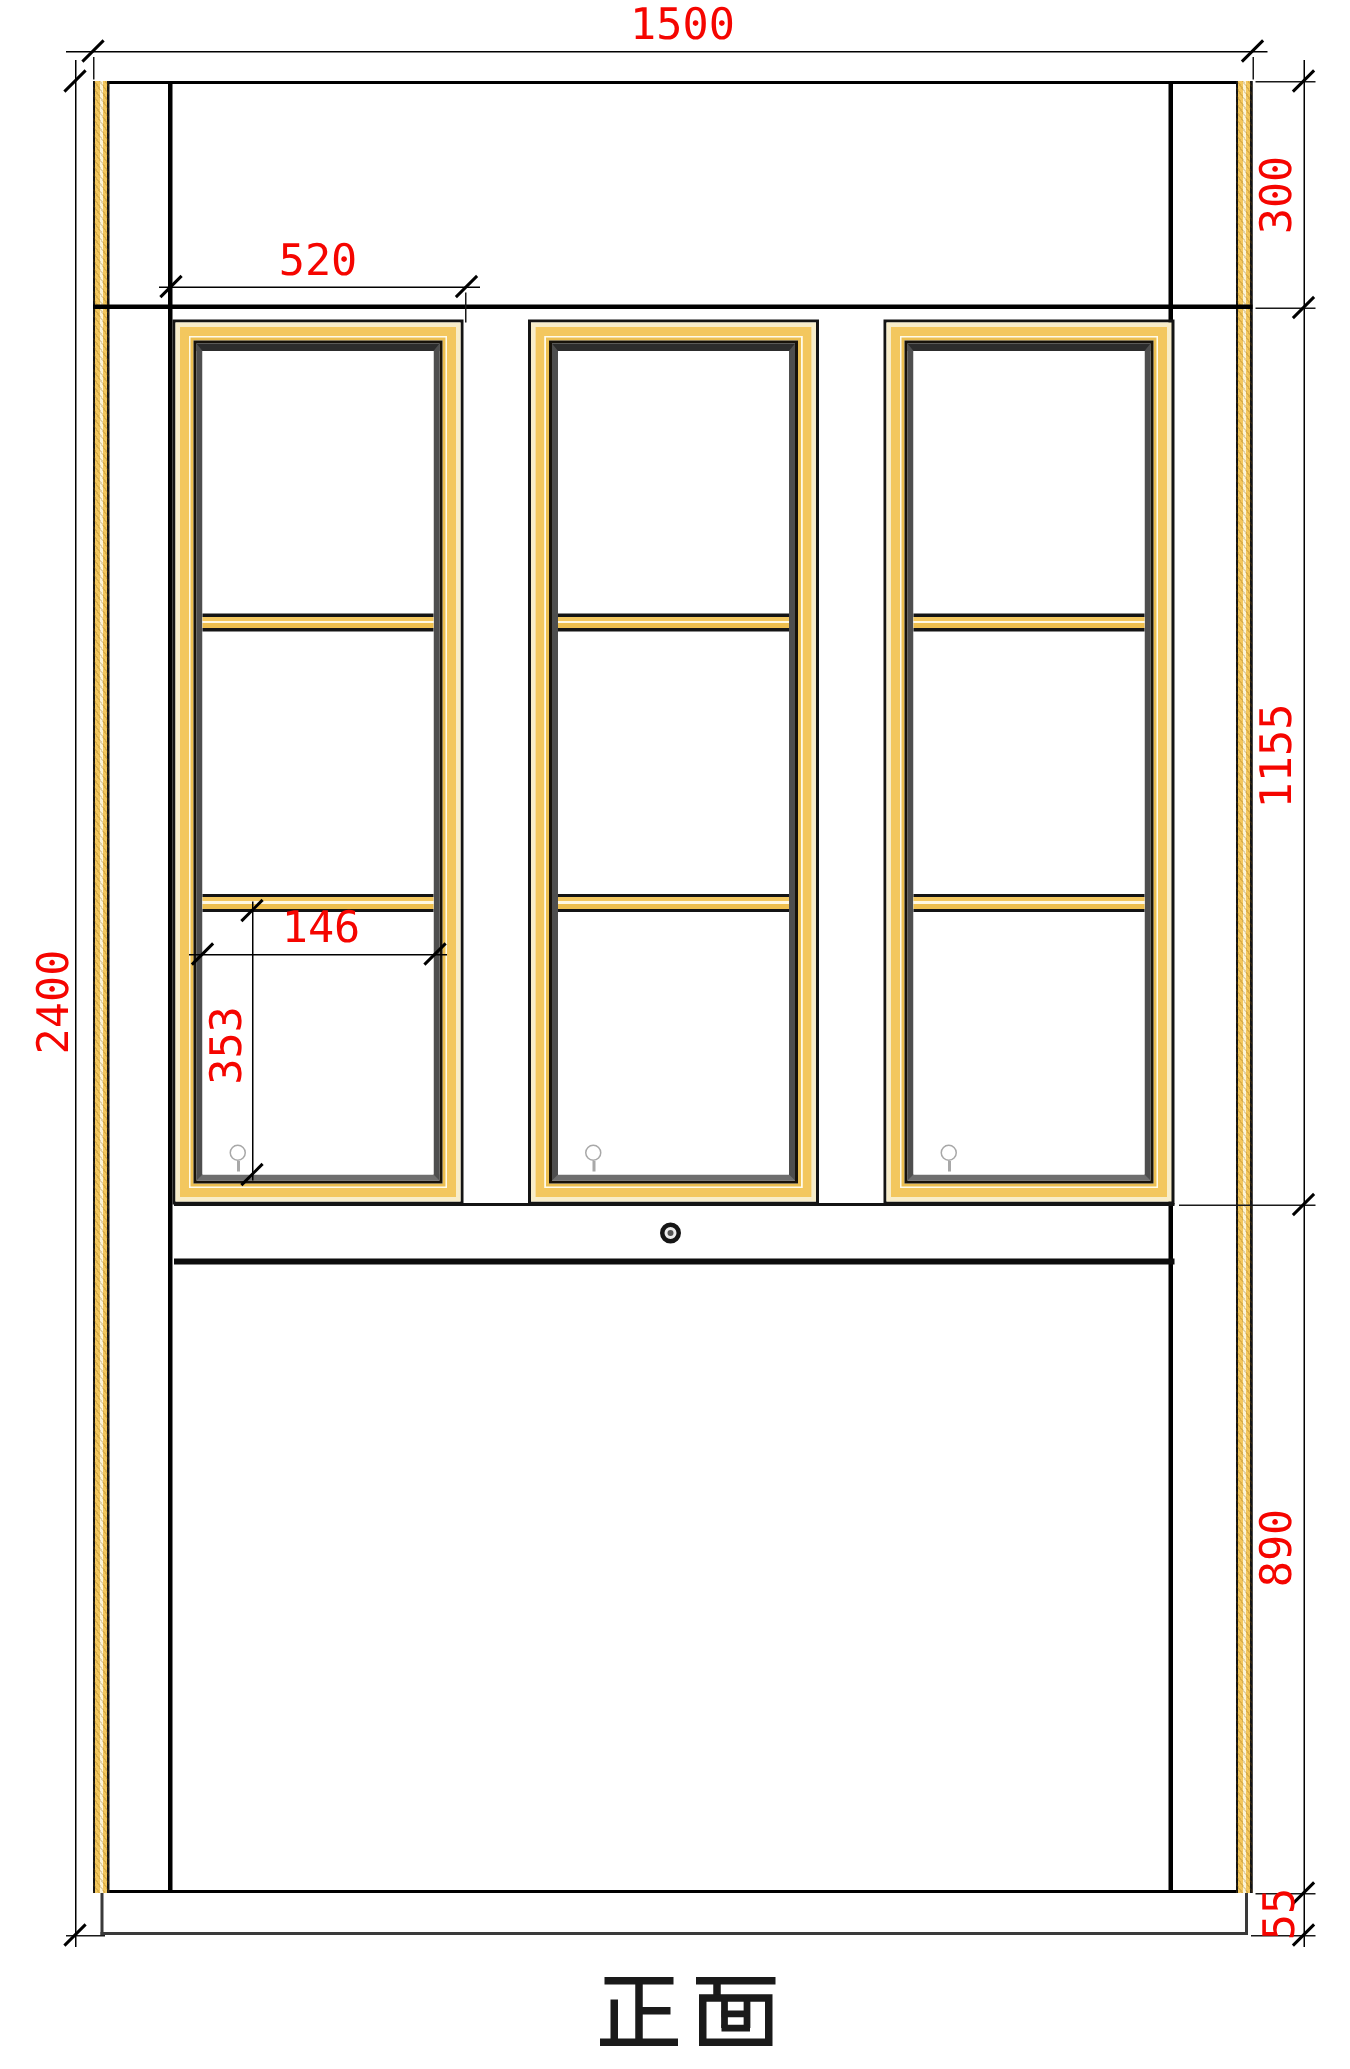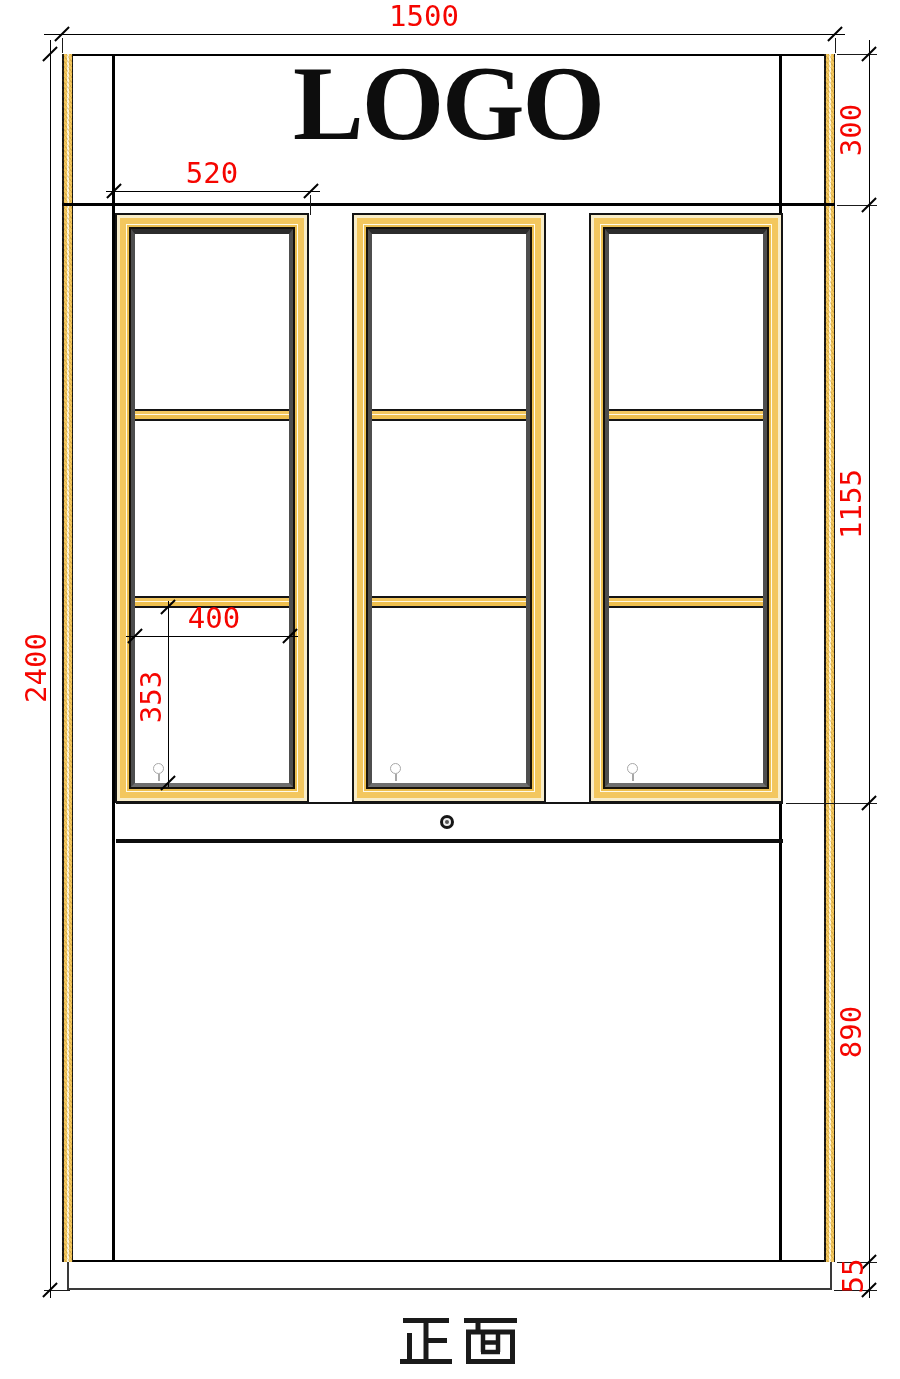--- a/index.html
+++ b/index.html
@@ -60,21 +60,20 @@
 
 <div class="canvas">
 
   <div class="mainbox"></div>
   <div class="strip" style="left:62px;"></div>
   <div class="strip" style="left:824px;"></div>
   <div class="innerline" style="left:112px;"></div>
   <div class="innerline" style="left:779px;"></div>
   <div class="hdrline"></div>
 
-  <div class="logo">LOGO</div>
 
   <div class="door" style="left:115px;">
     <div class="f1">
         <div class="f2">
           <div class="f2b">
             <div class="f2c">
               <div class="f3">
                 <div class="bevel">
       <div class="glass">
         <div class="muntin m1"></div>
@@ -142,21 +141,21 @@
     </div>
   <div class="flapthick"></div>
   <div class="base"></div>
 
   <div>
     <div class="lh" style="left:44px;top:33.5px;width:801px;"></div>
     <div class="lv ext" style="left:61.5px;top:38px;height:15px;"></div>
     <div class="lv ext" style="left:834.5px;top:38px;height:15px;"></div>
     <div class="tick" style="left:52px;top:32.5px;"></div>
     <div class="tick" style="left:825px;top:32.5px;"></div>
-    <div class="hlabel dimtxt" style="left:424px;top:31px;text-align:right;">1500</div>
+    <div class="hlabel dimtxt" style="left:455px;top:31px;text-align:right;">1500</div>
   </div>
 
   <div>
     <div class="lv" style="left:49.5px;top:40px;height:1258px;"></div>
     <div class="lh ext" style="left:44px;top:1289.5px;width:26px;"></div>
     <div class="tick" style="left:40px;top:53px;"></div>
     <div class="tick" style="left:40px;top:1289px;"></div>
     <div class="vlabel dimtxt" style="left:36px;top:668px;">2400</div>
   </div>
 
@@ -183,21 +182,21 @@
     <div class="lv ext" style="left:310px;top:195px;height:20px;"></div>
     <div class="tick" style="left:104px;top:189.5px;"></div>
     <div class="tick" style="left:301px;top:189.5px;"></div>
     <div class="hlabel dimtxt" style="left:212px;top:188px;">520</div>
   </div>
 
   <div>
     <div class="lh" style="left:126px;top:635.5px;width:172px;"></div>
     <div class="tick" style="left:125px;top:634.5px;"></div>
     <div class="tick" style="left:280px;top:634.5px;"></div>
-    <div class="hlabel dimtxt" style="left:214px;top:633px;">400</div>
+    <div class="hlabel dimtxt" style="left:214px;top:633px;">146</div>
   </div>
 
   <div>
     <div class="lv" style="left:167.5px;top:601px;height:186px;"></div>
     <div class="tick" style="left:158px;top:606px;"></div>
     <div class="tick" style="left:158px;top:782px;"></div>
     <div class="vlabel dimtxt" style="left:151px;top:697px;">353</div>
   </div>
 
   <div class="viewlabel" title="正面">

